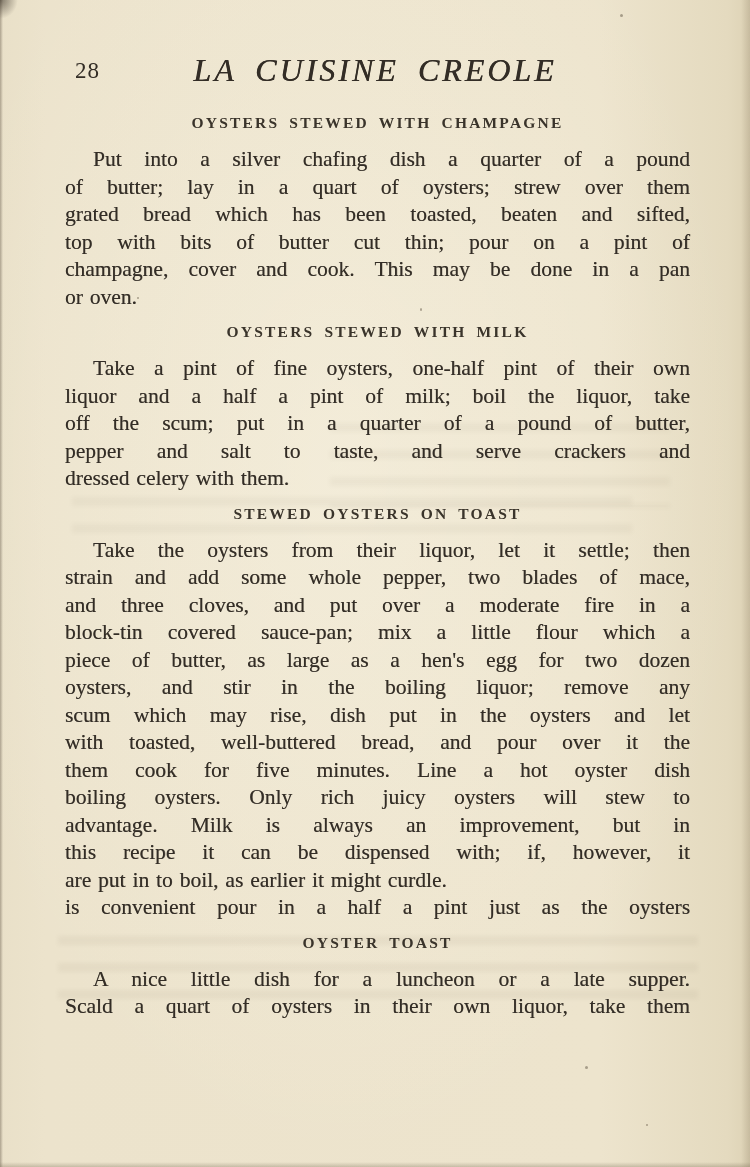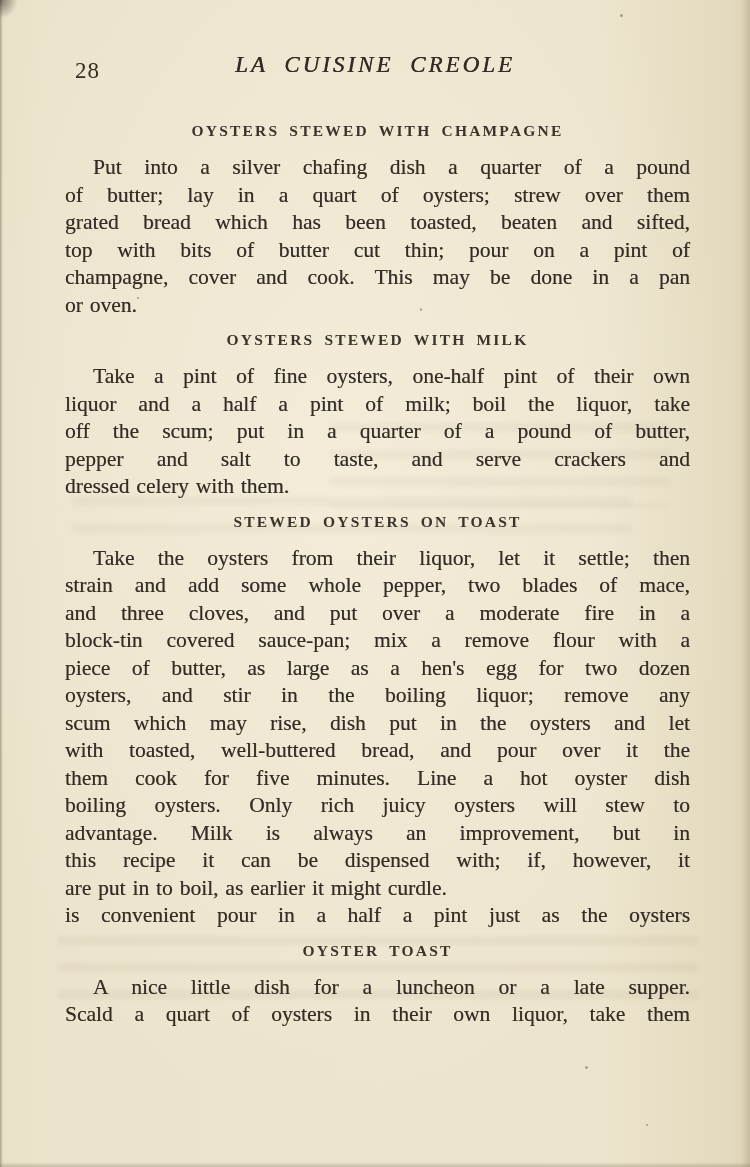--- a/index.html
+++ b/index.html
@@ -63,21 +63,21 @@
   }
   .page-number {
     position: absolute;
     left: 75px; top: 6px;
     font-size: 23px;
     letter-spacing: 1px;
   }
   .book-title {
     text-align: center;
     font-style: italic;
-    font-size: 23px;
+    font-size: 32px;
     letter-spacing: 3px;
     word-spacing: 8px;
     text-shadow: 0.4px 0 0 currentColor;
   }
 
   .content {
     position: relative;
     margin: 0 60px 0 65px;
     z-index: 2;
   }
@@ -86,21 +86,21 @@
     text-align: center;
     font-size: 15.5px;
     font-weight: 700;
     letter-spacing: 2.2px;
     word-spacing: 4px;
     color: #3a342b;
     height: 18px;
     line-height: 18px;
   }
   .section-heading.first {
-    margin-top: 32px;
+    margin-top: 24px;
   }
   .text-line {
     font-size: 21.5px;
     line-height: 27.5px;
     height: 27.5px;
     word-spacing: 1.5px;
     text-shadow: 0.3px 0 0 rgba(51,45,38,0.55);
     white-space: nowrap;
   }
   .text-line.justify {
@@ -148,21 +148,21 @@
   <div class="text-line justify indent">Take a pint of fine oysters, one-half pint of their own</div>
   <div class="text-line justify">liquor and a half a pint of milk; boil the liquor, take</div>
   <div class="text-line justify">off the scum; put in a quarter of a pound of butter,</div>
   <div class="text-line justify">pepper and salt to taste, and serve crackers and</div>
   <div class="text-line">dressed celery with them.</div>
 
   <div class="section-heading">STEWED OYSTERS ON TOAST</div>
   <div class="text-line justify indent">Take the oysters from their liquor, let it settle; then</div>
   <div class="text-line justify">strain and add some whole pepper, two blades of mace,</div>
   <div class="text-line justify">and three cloves, and put over a moderate fire in a</div>
-  <div class="text-line justify">block-tin covered sauce-pan; mix a remove flour with a</div>
+  <div class="text-line justify">block-tin covered sauce-pan; mix a little flour which a</div>
   <div class="text-line justify">piece of butter, as large as a hen's egg for two dozen</div>
   <div class="text-line justify">oysters, and stir in the boiling liquor; remove any</div>
   <div class="text-line justify">scum which may rise, dish put in the oysters and let</div>
   <div class="text-line justify">with toasted, well-buttered bread, and pour over it the</div>
   <div class="text-line justify">them cook for five minutes.  Line a hot oyster dish</div>
   <div class="text-line justify">boiling oysters.  Only rich juicy oysters will stew to</div>
   <div class="text-line justify">advantage.  Milk is always an improvement, but in</div>
   <div class="text-line justify">this recipe it can be dispensed with; if, however, it</div>
   <div class="text-line">are put in to boil, as earlier it might curdle.</div>
   <div class="text-line justify">is convenient pour in a half a pint just as the oysters</div>

